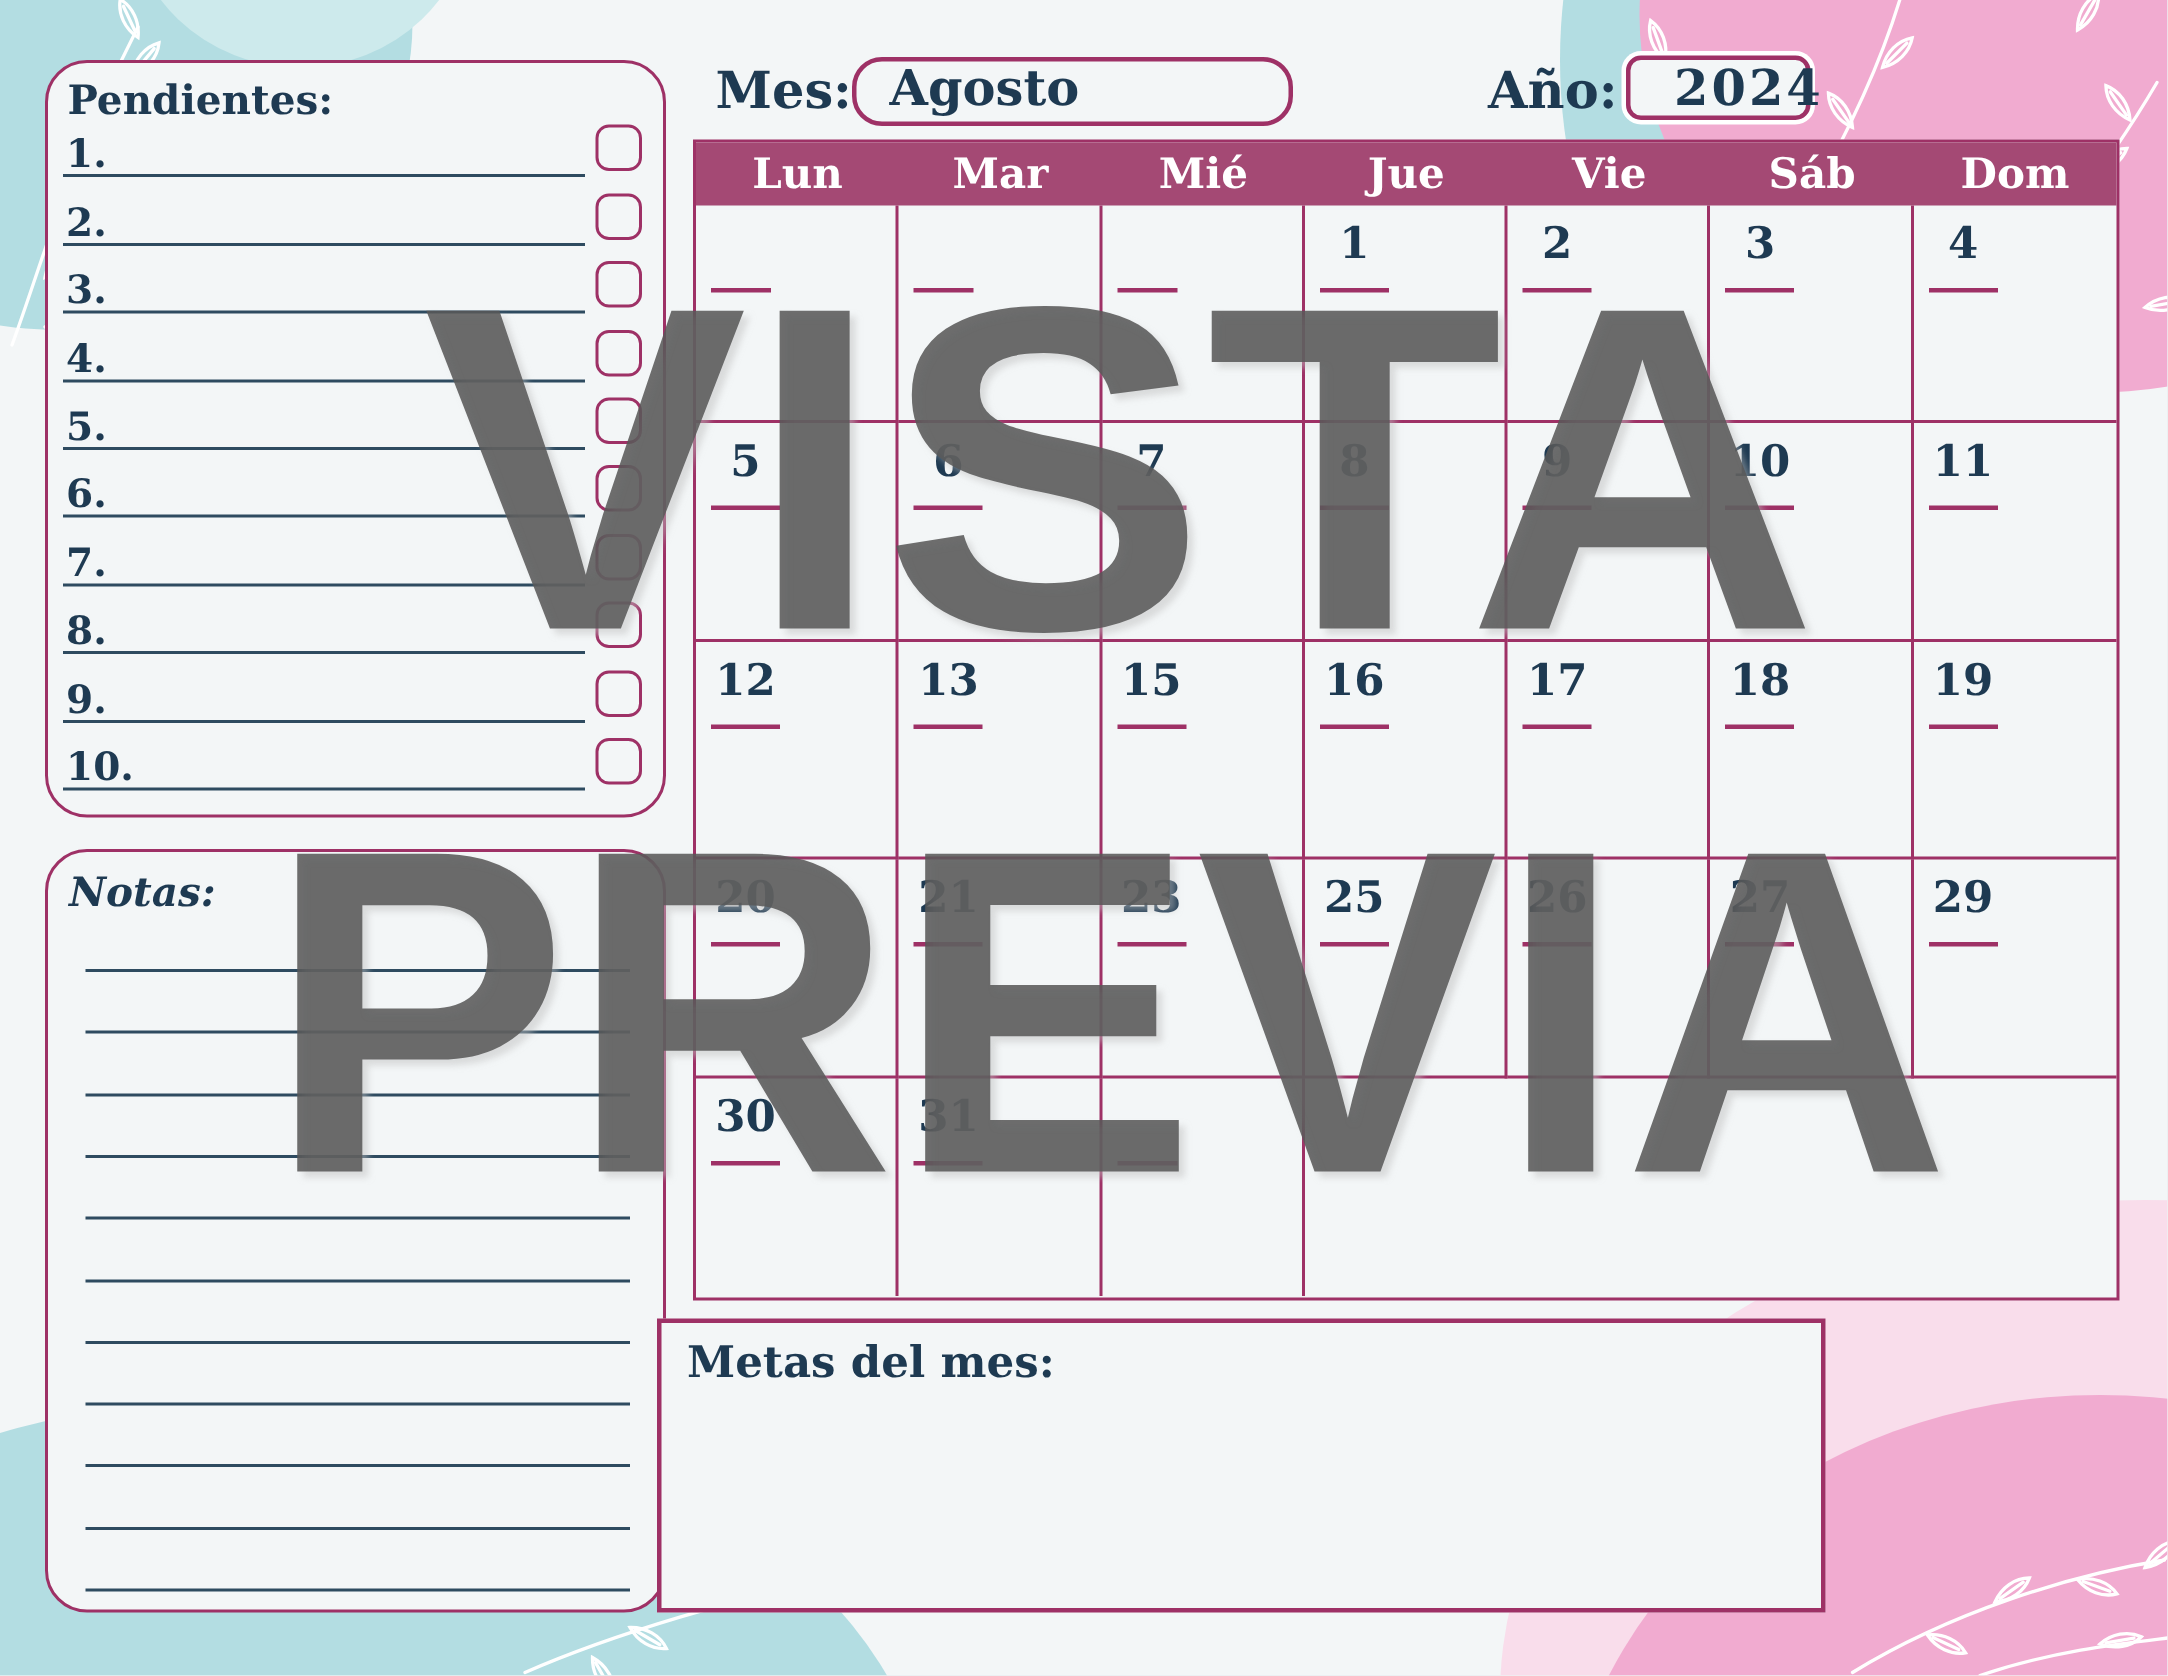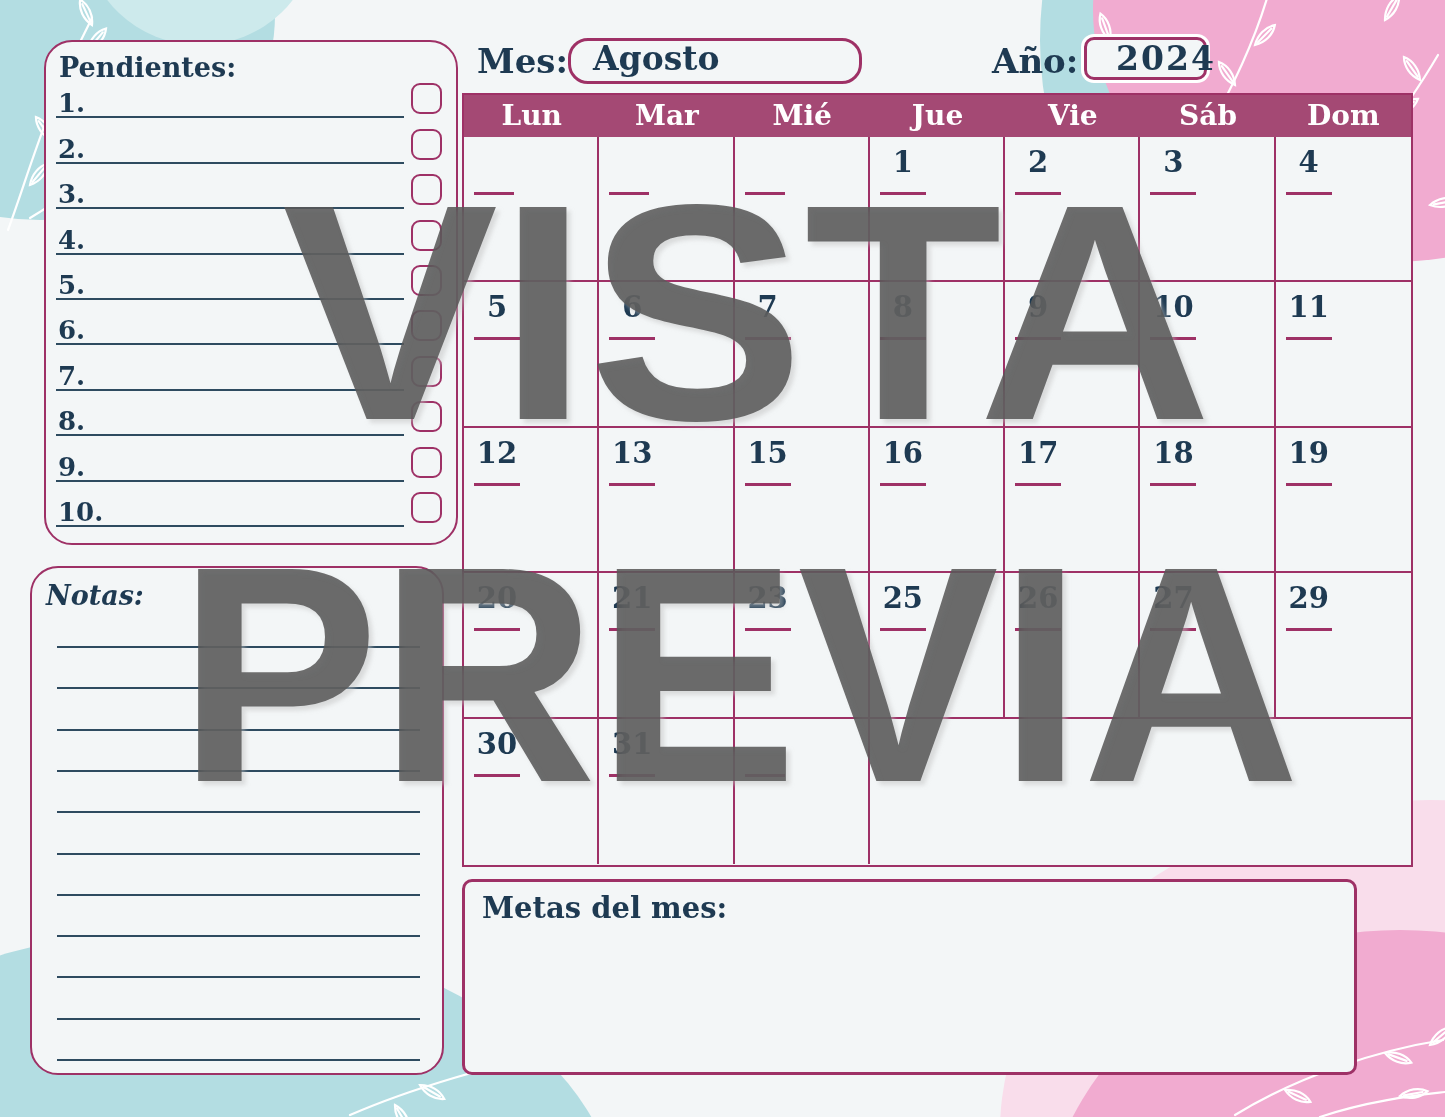--- a/index.html
+++ b/index.html
@@ -19,21 +19,21 @@
   
   .panel{
     position:absolute;box-sizing:border-box;background:var(--paper);
     border:2.5px solid var(--accent);z-index:1;
   }
   .rounded{border-radius:28px;}
   .panel-title{
     position:absolute;color:var(--navy);font-weight:bold;font-size:27px;
   }
   
-  .todo-panel{left:30px;top:40px;width:414px;height:505px;margin-left:14px;}
+  .todo-panel{left:30px;top:40px;width:414px;height:505px;}
   .todo-title{left:13px;top:10px;}
   .todo-list{position:absolute;left:10px;right:14px;top:31px;}
   .p-row{position:relative;height:45.4px;}
   .p-num{position:absolute;left:2px;bottom:2px;font-weight:bold;font-size:26px;color:var(--navy);line-height:1;}
   .p-line{position:absolute;left:0;bottom:0;width:348px;height:2px;background:var(--line);}
   .p-box{position:absolute;right:0;bottom:4px;width:31px;height:31px;border:2.5px solid var(--accent);border-radius:9px;box-sizing:border-box;background:var(--paper);}
   
   .notes-panel{left:30px;top:566px;width:414px;height:509px;font-style:italic;}
   .notes-title{left:14px;top:12px;}
   .n-line{position:absolute;left:25px;width:363px;height:2px;background:var(--line);}
@@ -52,21 +52,21 @@
   .cal-head{display:grid;grid-template-columns:repeat(7,1fr);height:42px;background:var(--header-bg);}
   .cal-h{color:#fff;font-weight:bold;font-size:28px;text-align:center;line-height:42px;}
   .cal-grid{display:grid;grid-template-columns:repeat(7,1fr);grid-auto-rows:145.4px;}
   .cal-cell{position:relative;border-right:2px solid var(--accent);border-bottom:2px solid var(--accent);box-sizing:border-box;}
   .cal-cell:nth-child(7n){border-right:none;}
   .cal-cell:nth-child(n+29){border-bottom:none;}
   .day-num{position:absolute;left:10px;top:5px;width:46px;text-align:center;font-weight:bold;font-size:29px;color:var(--navy);line-height:1.4;}
   .day-line{position:absolute;left:10px;top:55px;width:46px;height:3px;background:var(--accent);}
   .day-line.blank{width:40px;top:55px;}
   
-  .goals-panel{left:462px;top:879px;width:895px;height:196px;border-width:3px;border-radius:10px;}
+  .goals-panel{left:438px;top:879px;width:779px;height:196px;border-width:3px;border-radius:0;}
   .goals-title{left:17px;top:9px;font-size:29px;}
   
   .wm{position:absolute;inset:0;z-index:5;pointer-events:none;}
   .wm text{
     font-weight:bold;fill:var(--watermark);fill-opacity:0.87;
     filter:drop-shadow(4px 4px 2px rgba(190,190,190,0.55));
   }
 </style>
 </head>
 <body>

